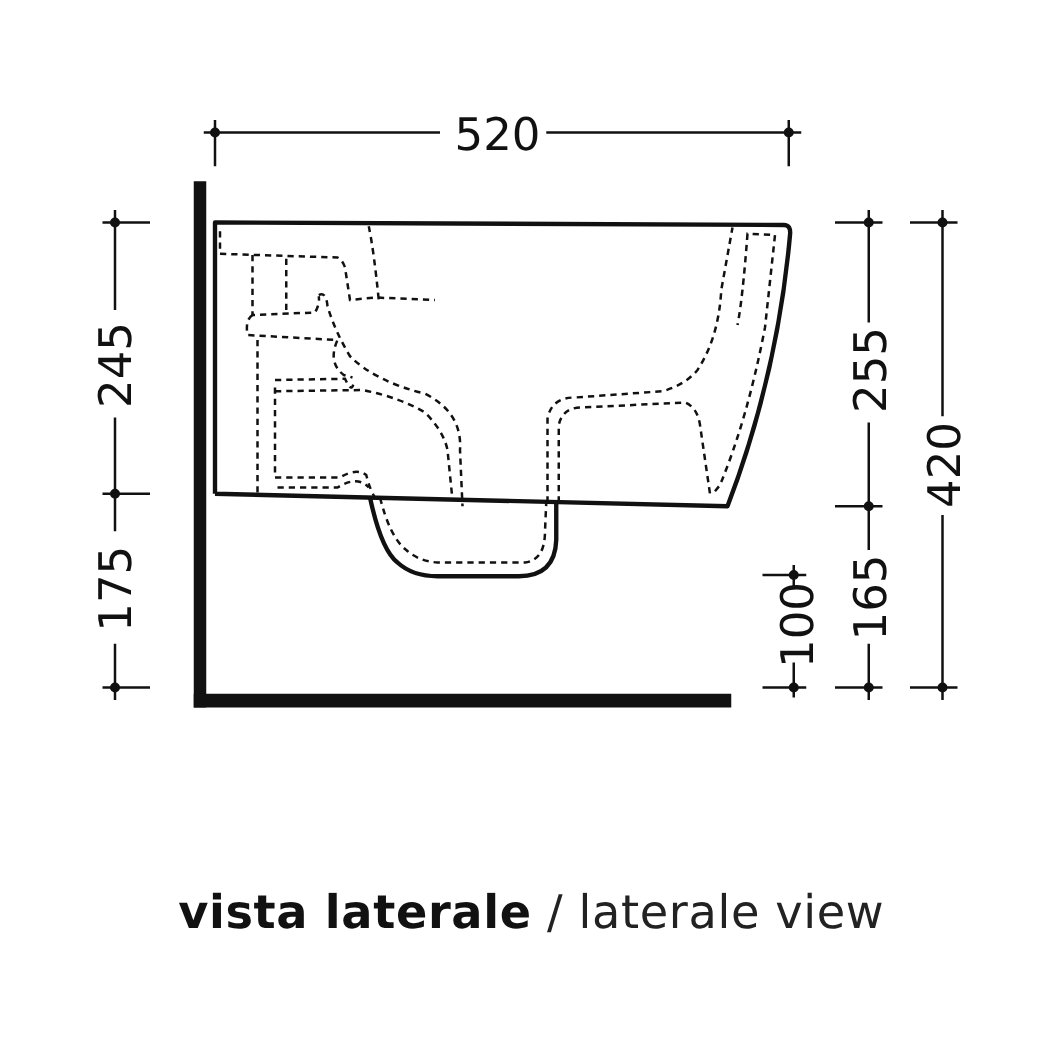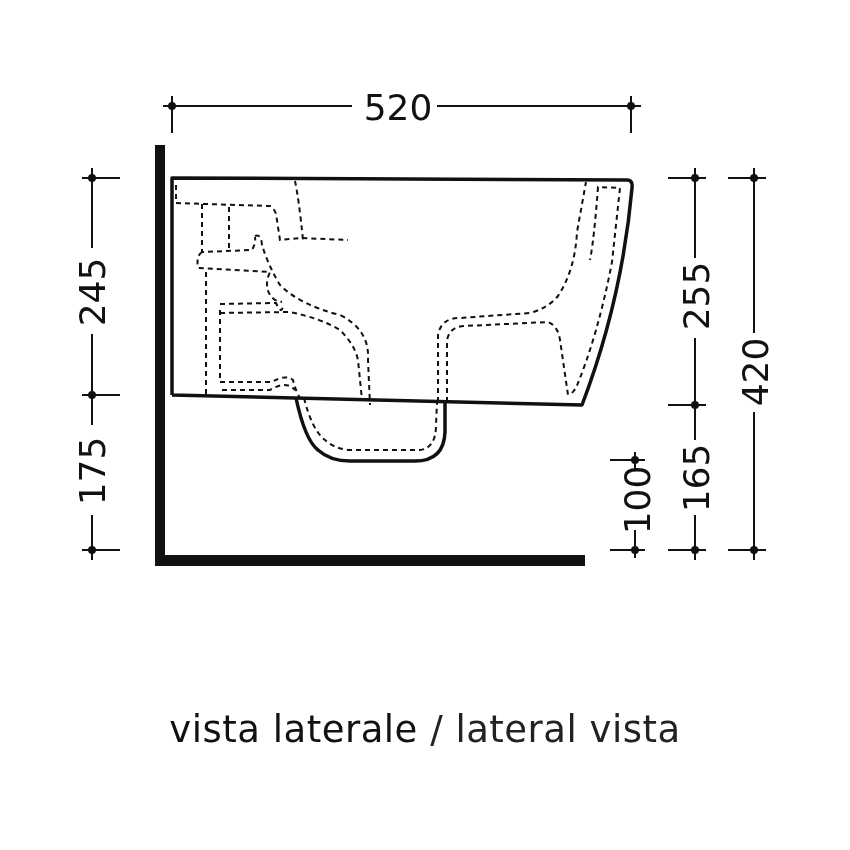--- a/index.html
+++ b/index.html
@@ -1,20 +1,20 @@
 <!DOCTYPE html>
 <html><head>
 <meta charset="utf-8">
 <style>
   html, body { margin: 0; padding: 0; background: #ffffff; }
   body { width: 850px; height: 850px; position: relative; overflow: hidden; font-family: "DejaVu Sans", sans-serif; }
   #drawing { position: absolute; left: 0; top: 0; }
   .dim-text { font-family: "DejaVu Sans", sans-serif; font-size: 36px; fill: #111; }
   .caption { position: absolute; left: 0; width: 850px; top: 708px; text-align: center; font-size: 37px; color: #111; letter-spacing: 0.5px; }
-  .caption .bold { font-weight: normal; }
+  .caption .bold { font-weight: bold; }
   .caption .light { font-weight: normal; color: #222; }
 </style>
 </head>
 <body>
 
 <svg id="drawing" width="850" height="850" viewBox="0 0 850 850" xmlns="http://www.w3.org/2000/svg">
 
   <g>
     <rect x="155" y="145" width="10" height="421" fill="#111"></rect>
     <rect x="155" y="555" width="430" height="11" fill="#111"></rect>
@@ -102,14 +102,14 @@
     <line x1="728" y1="550" x2="766" y2="550"></line>
     <line x1="754" y1="168" x2="754" y2="333"></line>
     <line x1="754" y1="412" x2="754" y2="560"></line>
     <circle cx="754" cy="178" r="3" fill="#111"></circle>
     <circle cx="754" cy="550" r="3" fill="#111"></circle>
   </g>
   <text class="dim-text" transform="translate(768,372) rotate(-90)" text-anchor="middle">420</text>
 </svg>
 
 <div class="caption">
-  <span class="bold">vista laterale</span><span class="light"> / </span><span class="light">lateral vista</span>
+  <span class="bold">vista laterale</span><span class="light"> / </span><span class="light">laterale view</span>
 </div>
 
 </body></html>

